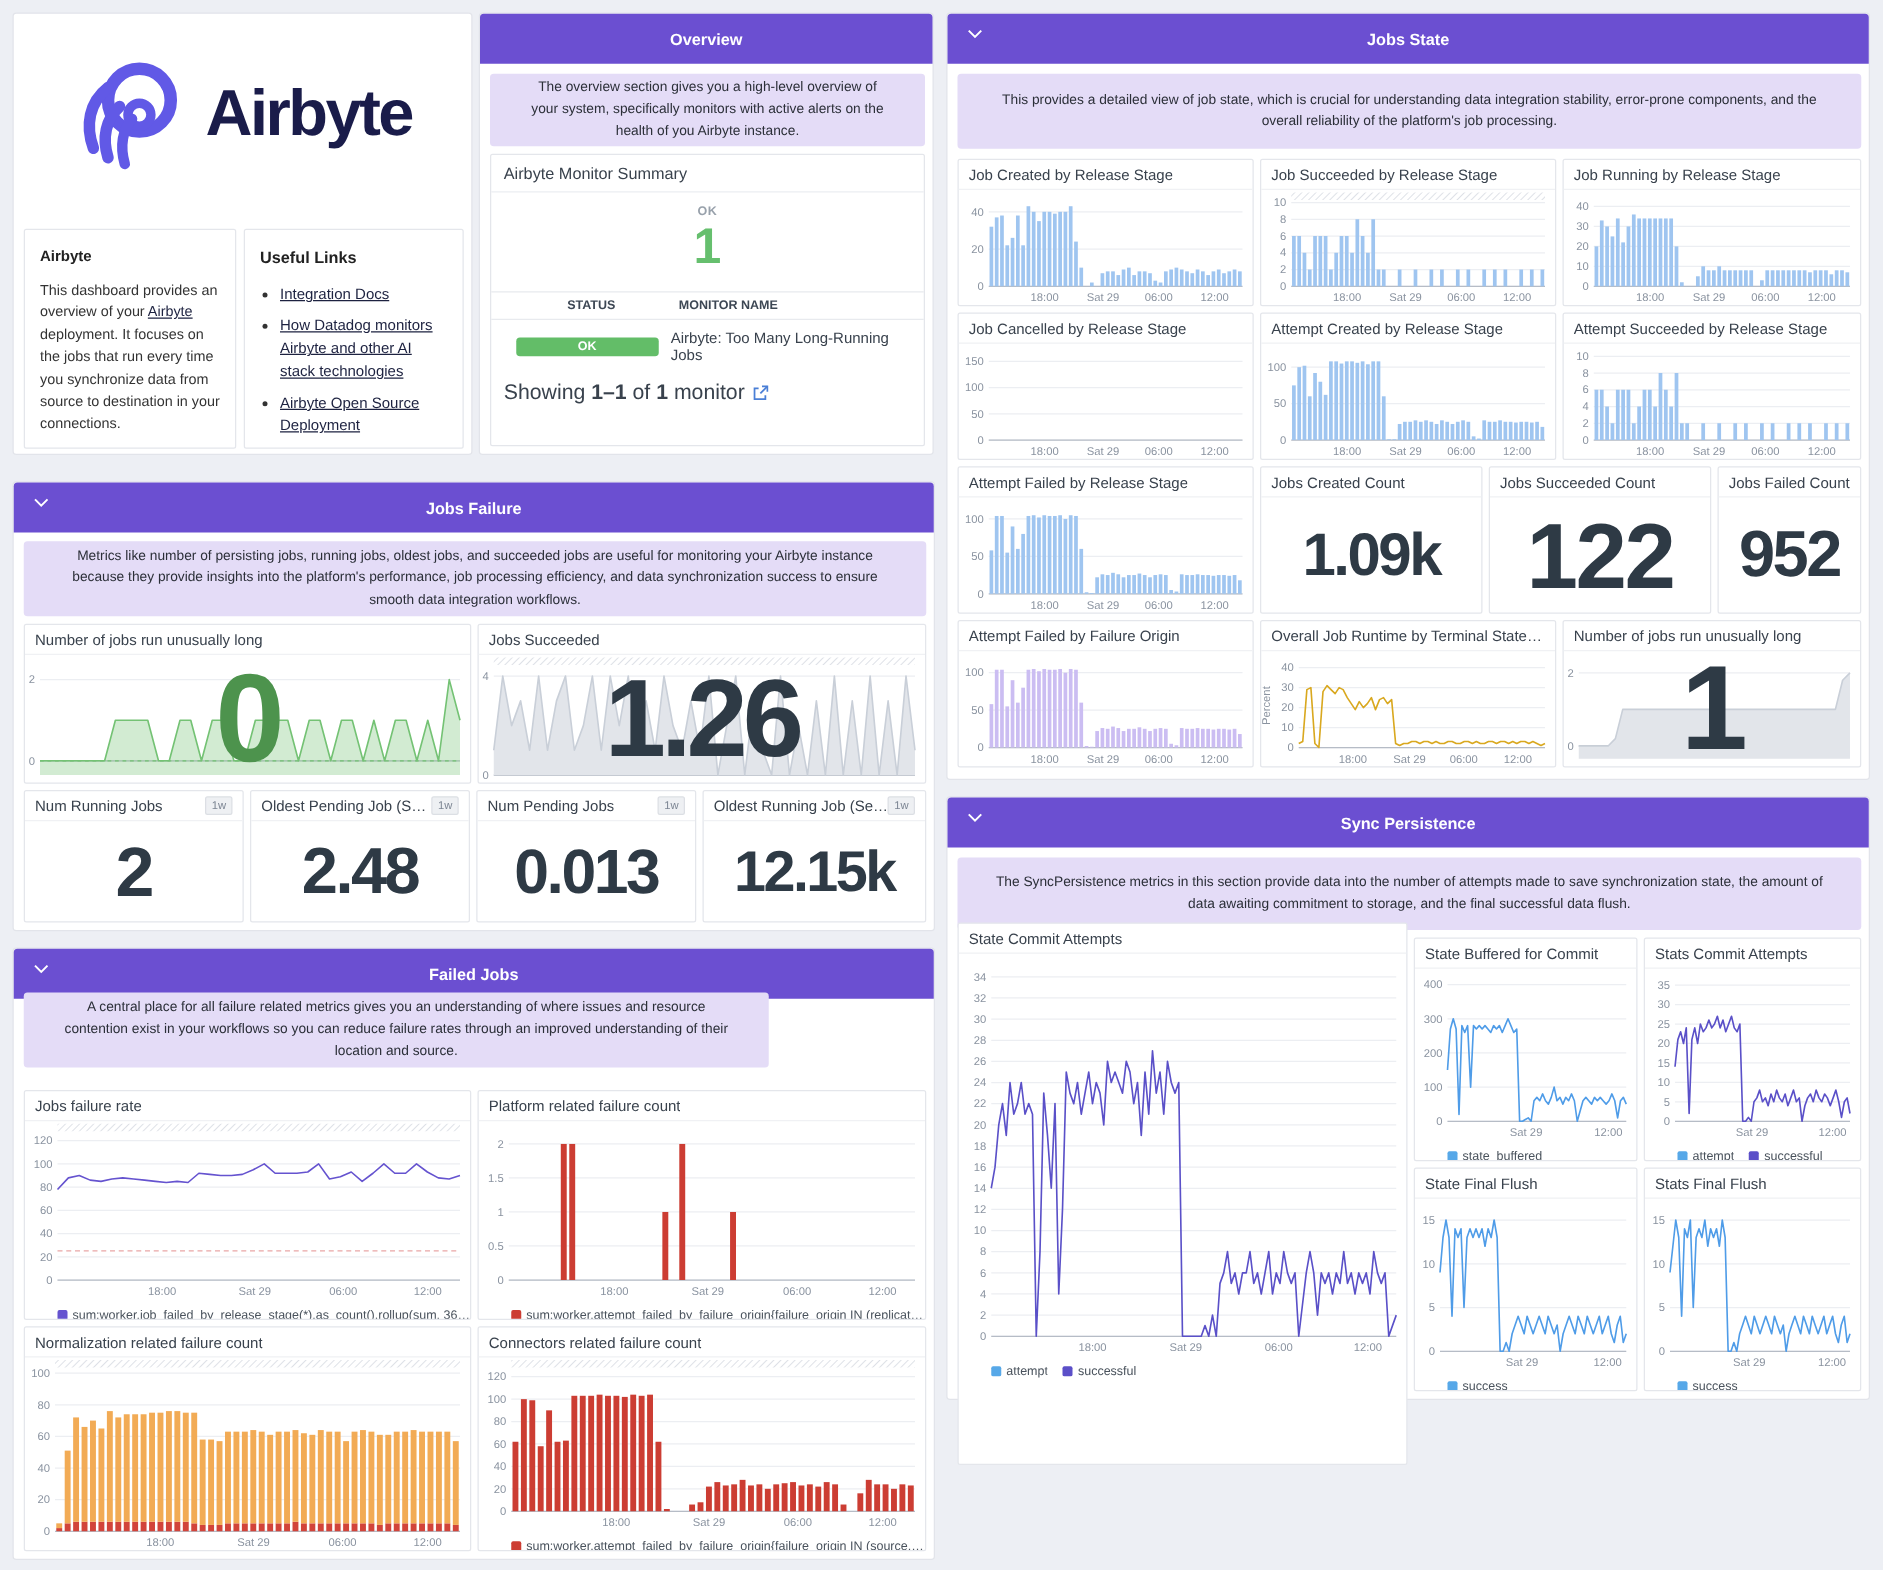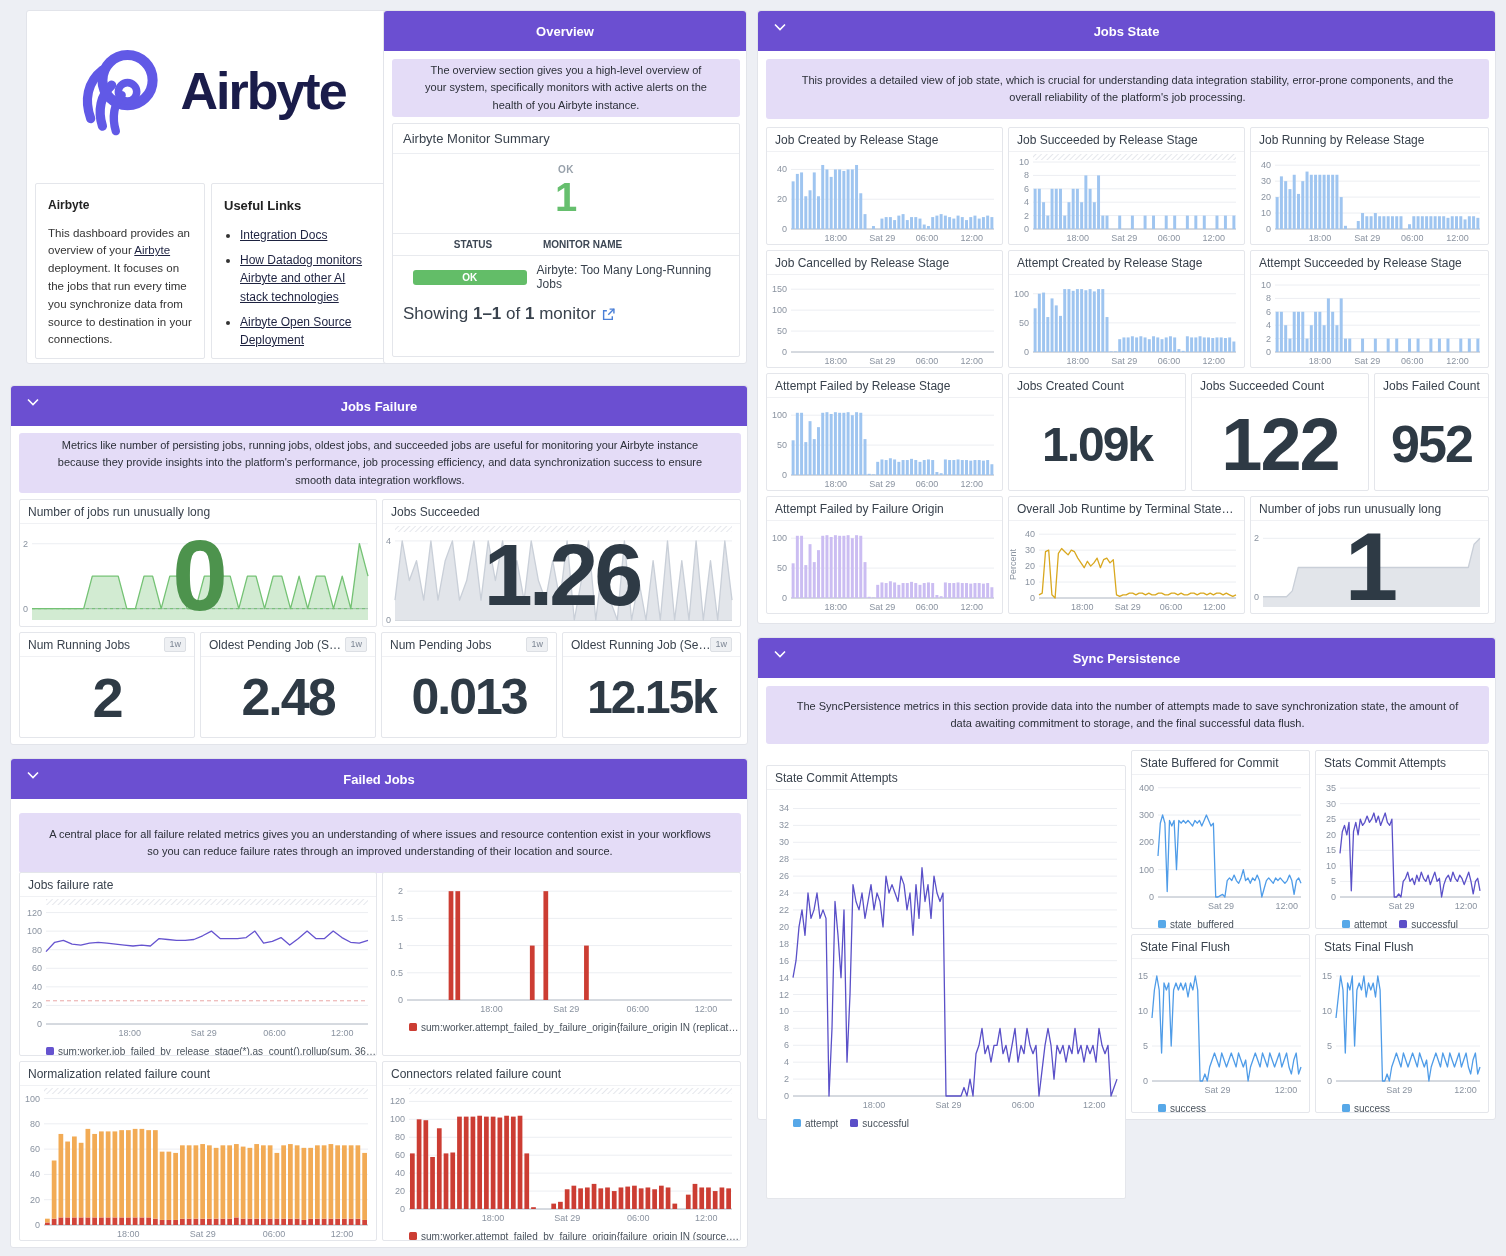--- a/index.html
+++ b/index.html
@@ -40,21 +40,21 @@
   .mon-count{font-size:40px;font-weight:800;color:#66bf6e;line-height:1.1}
   .mon-thead{display:flex;border-top:1px solid #e8eaee;border-bottom:1px solid #e8eaee;font-size:10px;font-weight:bold;color:#3d4754;padding:5px 10px;margin-top:8px}
   .mon-thead .c1{width:140px;text-align:center}
   .mon-row{display:flex;align-items:center;padding:7px 10px;font-size:12px}
   .pill{width:120px;text-align:center;background:#63bd68;color:#fff;font-size:10px;font-weight:bold;border-radius:3px;padding:2px 0;margin:0 10px}
   .mon-foot{display:flex;align-items:center;gap:6px;padding:6px 10px;font-size:17px;color:#39424d}
 </style>
 </head>
 <body>
 
-<div class="card" style="left:26px;top:10px;width:368px;height:354px">
+<div class="card" style="left:10px;top:10px;width:368px;height:354px">
   <div class="logo-wrap">
     <svg width="92" height="96" viewBox="0 0 110 110">
       <g fill="none" stroke="#6159e6" stroke-linecap="round">
         <circle cx="64" cy="42" r="30" stroke-width="12"></circle>
         <circle cx="64" cy="56" r="11" stroke-width="9"></circle>
         <path d="M34 30 C16 44 12 66 20 88" stroke-width="11"></path>
         <path d="M45 48 C32 60 28 78 34 97" stroke-width="11"></path>
         <path d="M57 60 C48 70 45 86 50 103" stroke-width="10"></path>
       </g>
     </svg>
@@ -737,21 +737,21 @@
   </div>
 </div>
 
 <div class="card" style="left:10px;top:758px;width:738px;height:490px">
   <div class="sec-head">
     <svg class="chev" width="12" height="8" viewBox="0 0 12 8">
         <path d="M1 1.5l5 5 5-5" fill="none" stroke="#fff" stroke-width="1.6"></path>
       </svg>
     <span class="sec-title">Failed Jobs</span>
   </div>
-  <div class="note" style="left:8px;top:54px;width:722px;height:60px">A central place for all failure related metrics gives you an understanding of where issues and resource contention exist in your workflows so you can reduce failure rates through an improved understanding of their location and source.</div>
+  <div class="note" style="left:8px;top:35px;width:596px;height:60px">A central place for all failure related metrics gives you an understanding of where issues and resource contention exist in your workflows so you can reduce failure rates through an improved understanding of their location and source.</div>
 
   <div class="widget" style="left:8px;top:113px;width:358px;height:184px">
     <div class="w-title">
         <span class="tt">Jobs failure rate</span>
       </div>
     <div class="chart-box"><svg width="356" height="142">
           <defs>
             <pattern id="h2" width="4" height="4" patternUnits="userSpaceOnUse" patternTransform="rotate(45)">
               <line x1="0" y1="0" x2="0" y2="4" stroke="#dcdfe6" stroke-width="1.5"></line>
             </pattern>
@@ -779,20 +779,23 @@
           <line x1="26" x2="348" y1="103.78571428571429" y2="103.78571428571429" stroke="#e9a6a6" stroke-dasharray="4 3"></line>
           <polyline points="26.0,54.6 34.7,45.3 43.4,43.4 52.1,47.1 60.8,48.1 69.5,46.2 78.2,45.3 86.9,46.2 95.6,47.1 104.3,48.1 113.0,49.0 121.7,48.1 130.4,49.0 139.1,41.6 147.8,42.5 156.5,43.4 165.2,43.4 173.9,42.5 182.6,38.8 191.4,34.1 200.1,41.6 208.8,41.6 217.5,41.6 226.2,40.6 234.9,34.1 243.6,46.2 252.3,44.4 261.0,40.6 269.7,48.1 278.4,41.6 287.1,34.1 295.8,41.6 304.5,41.6 313.2,34.1 321.9,40.6 330.6,45.3 339.3,46.2 348.0,43.4" fill="none" stroke="#6553cf" stroke-width="1.3" stroke-linejoin="round"></polyline>
         </svg><div class="legend">
           <span class="leg-item">
             <span class="leg-sq" style="background: rgb(101, 83, 207);"></span>
             <span class="leg-tx">sum:worker.job_failed_by_release_stage(*).as_count().rollup(sum, 3600) / (sum:work...</span>
           </span>
         </div></div>
   </div>
   <div class="widget" style="left:371px;top:113px;width:359px;height:184px">
+    <div class="w-title">
+        <span class="tt">Platform related failure count</span>
+      </div>
     <div class="chart-box"><svg width="357" height="142">
           <line x1="24" x2="349" y1="127" y2="127" stroke="#eceef2"></line>
           <text x="20" y="130" text-anchor="end" class="tick">0</text>
           <line x1="24" x2="349" y1="99.79069767441861" y2="99.79069767441861" stroke="#eceef2"></line>
           <text x="20" y="102.79069767441861" text-anchor="end" class="tick">0.5</text>
           <line x1="24" x2="349" y1="72.58139534883722" y2="72.58139534883722" stroke="#eceef2"></line>
           <text x="20" y="75.58139534883722" text-anchor="end" class="tick">1</text>
           <line x1="24" x2="349" y1="45.372093023255815" y2="45.372093023255815" stroke="#eceef2"></line>
           <text x="20" y="48.372093023255815" text-anchor="end" class="tick">1.5</text>
           <line x1="24" x2="349" y1="18.162790697674424" y2="18.162790697674424" stroke="#eceef2"></line>
@@ -1026,21 +1029,21 @@
 
 <div class="card" style="left:757px;top:637px;width:739px;height:483px">
   <div class="sec-head">
     <svg class="chev" width="12" height="8" viewBox="0 0 12 8">
         <path d="M1 1.5l5 5 5-5" fill="none" stroke="#fff" stroke-width="1.6"></path>
       </svg>
     <span class="sec-title">Sync Persistence</span>
   </div>
   <div class="note" style="left:8px;top:48px;width:723px;height:58px">The SyncPersistence metrics in this section provide data into the number of attempts made to save synchronization state, the amount of data awaiting commitment to storage, and the final successful data flush.</div>
 
-  <div class="widget" style="left:8px;top:127px;width:360px;height:434px">
+  <div class="widget" style="left:8px;top:100px;width:360px;height:434px">
     <div class="w-title">
         <span class="tt">State Commit Attempts</span>
       </div>
     <div class="chart-box"><svg width="358" height="321">
           <line x1="26" x2="350" y1="306" y2="306" stroke="#eceef2"></line>
           <text x="22" y="309" text-anchor="end" class="tick">0</text>
           <line x1="26" x2="350" y1="289.0857142857143" y2="289.0857142857143" stroke="#eceef2"></line>
           <text x="22" y="292.0857142857143" text-anchor="end" class="tick">2</text>
           <line x1="26" x2="350" y1="272.1714285714286" y2="272.1714285714286" stroke="#eceef2"></line>
           <text x="22" y="275.1714285714286" text-anchor="end" class="tick">4</text>

